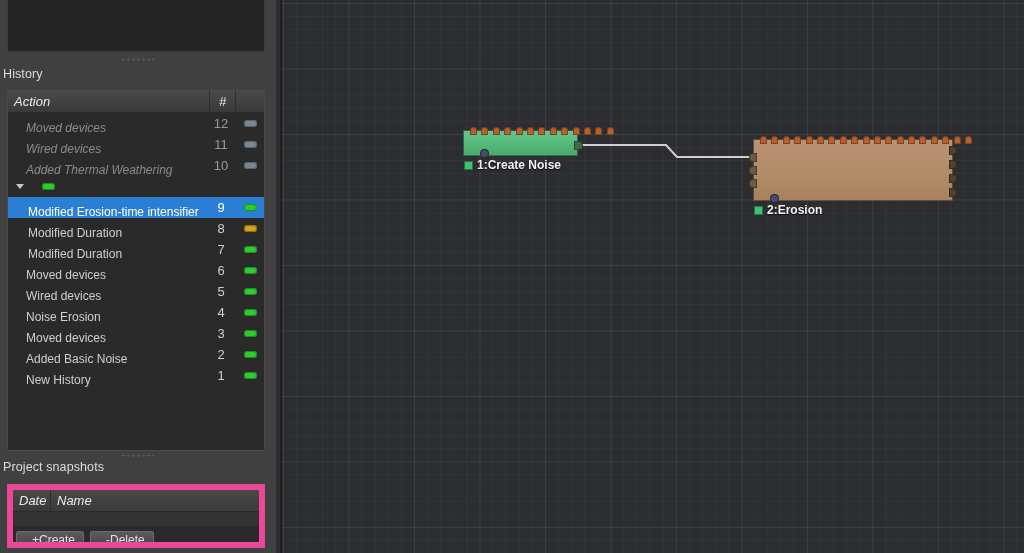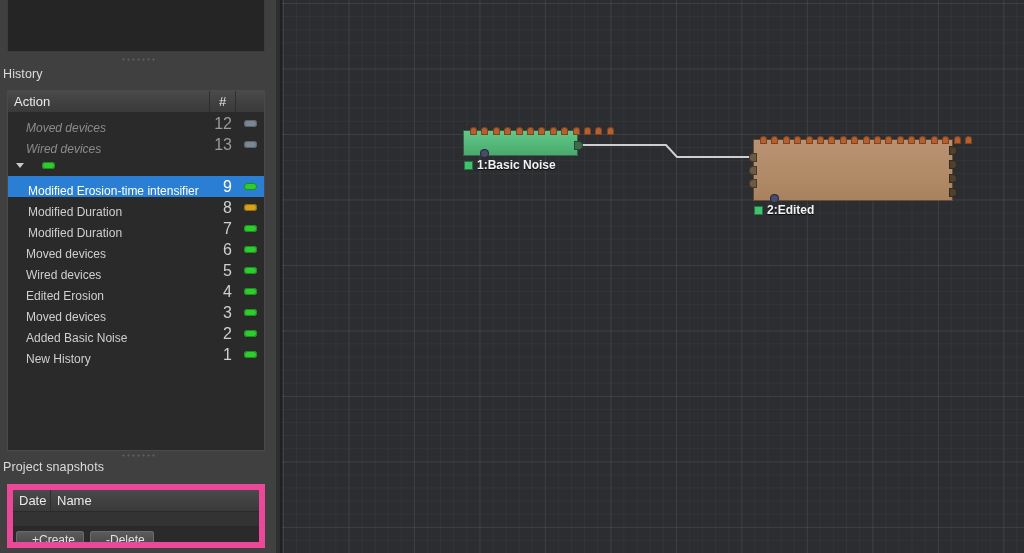--- a/index.html
+++ b/index.html
@@ -92,20 +92,21 @@
   }
   .hdr-cell {
     font-size: 13px;
     color: #eaeaea;
     display: flex;
     align-items: center;
     padding-left: 6px;
     box-sizing: border-box;
     border-right: 1px solid #2e2e2e;
     height: 100%;
+    font-style: italic;
   }
   .hdr-action { flex: 1 1 auto; }
   .hdr-num { width: 26px; justify-content: center; padding-left: 0; }
   .hdr-flag { width: 28px; border-right: none; }
 
   .rows { position: relative; }
   .row {
     position: relative;
     display: flex;
     align-items: center;
@@ -119,23 +120,23 @@
     color: #cfcfcf;
     white-space: nowrap;
     overflow: hidden;
     text-overflow: ellipsis;
     margin-top: 8px;
   }
   .row.undone .row-label { color: #8b8b8b; font-style: italic; }
   .row.selected .row-label { color: #ffffff; }
   .row-num {
     width: 26px;
-    text-align: right;
+    text-align: center;
     padding-right: 4px;
-    font-size: 16px;
+    font-size: 13px;
     color: #cfcfcf;
     box-sizing: border-box;
   }
   .row.undone .row-num { color: #9a9a9a; }
   .row.selected .row-num { color: #ffffff; }
   .row-flag {
     width: 28px;
     display: flex;
     align-items: center;
     justify-content: center;
@@ -297,21 +298,28 @@
       <div class="rows" id="history-rows">
           <div class="row undone">
             <div class="row-label indent-1">Moved devices</div>
             <div class="row-num">12</div>
             <div class="row-flag">
               <span class="pill grey"></span>
             </div>
           </div>
           <div class="row undone">
             <div class="row-label indent-1">Wired devices</div>
-            <div class="row-num">13</div>
+            <div class="row-num">11</div>
+            <div class="row-flag">
+              <span class="pill grey"></span>
+            </div>
+          </div>
+          <div class="row undone">
+            <div class="row-label indent-1">Added Thermal Weathering</div>
+            <div class="row-num">10</div>
             <div class="row-flag">
               <span class="pill grey"></span>
             </div>
           </div>
           <div class="row">
             <div class="twisty"></div>
             <div class="row-num"></div>
             <div class="row-flag">
               <span class="pill green"></span>
             </div>
@@ -345,21 +353,21 @@
             </div>
           </div>
           <div class="row">
             <div class="row-label indent-1">Wired devices</div>
             <div class="row-num">5</div>
             <div class="row-flag">
               <span class="pill green"></span>
             </div>
           </div>
           <div class="row">
-            <div class="row-label indent-1">Edited Erosion</div>
+            <div class="row-label indent-1">Noise Erosion</div>
             <div class="row-num">4</div>
             <div class="row-flag">
               <span class="pill green"></span>
             </div>
           </div>
           <div class="row">
             <div class="row-label indent-1">Moved devices</div>
             <div class="row-num">3</div>
             <div class="row-flag">
               <span class="pill green"></span>
@@ -422,21 +430,21 @@
           <div class="pin-t"></div>
           <div class="pin-t"></div>
           <div class="pin-t"></div>
           <div class="pin-t"></div>
         </div>
         <div class="out-stub" style="right:-6px; top:10px;"></div>
         <div class="node-knob" style="left:16px; bottom:-3px;"></div>
       </div>
       <div class="node-label" style="left:1px; top:28px;">
         <span class="label-chip"></span>
-        <span>1:Basic Noise</span>
+        <span>1:Create Noise</span>
       </div>
     </div>
 
     <div class="node node-erosion" style="left:473px; top:139px;">
       <div class="node-body" style="width:200px; height:62px;">
         <div class="pins pins-top">
           <div class="pin-t"></div>
           <div class="pin-t"></div>
           <div class="pin-t"></div>
           <div class="pin-t"></div>
@@ -460,18 +468,18 @@
         <div class="pin-l" style="top:26px;"></div>
         <div class="pin-l" style="top:39px;"></div>
         <div class="pin-r dark" style="top:6px;"></div>
         <div class="pin-r dark" style="top:20px;"></div>
         <div class="pin-r dark" style="top:34px;"></div>
         <div class="pin-r dark" style="top:48px;"></div>
         <div class="node-knob" style="left:16px; bottom:-3px;"></div>
       </div>
       <div class="node-label" style="left:1px; top:64px;">
         <span class="label-chip"></span>
-        <span>2:Edited</span>
+        <span>2:Erosion</span>
       </div>
     </div>
 
   </div>
 </div>
 
 </body></html>

